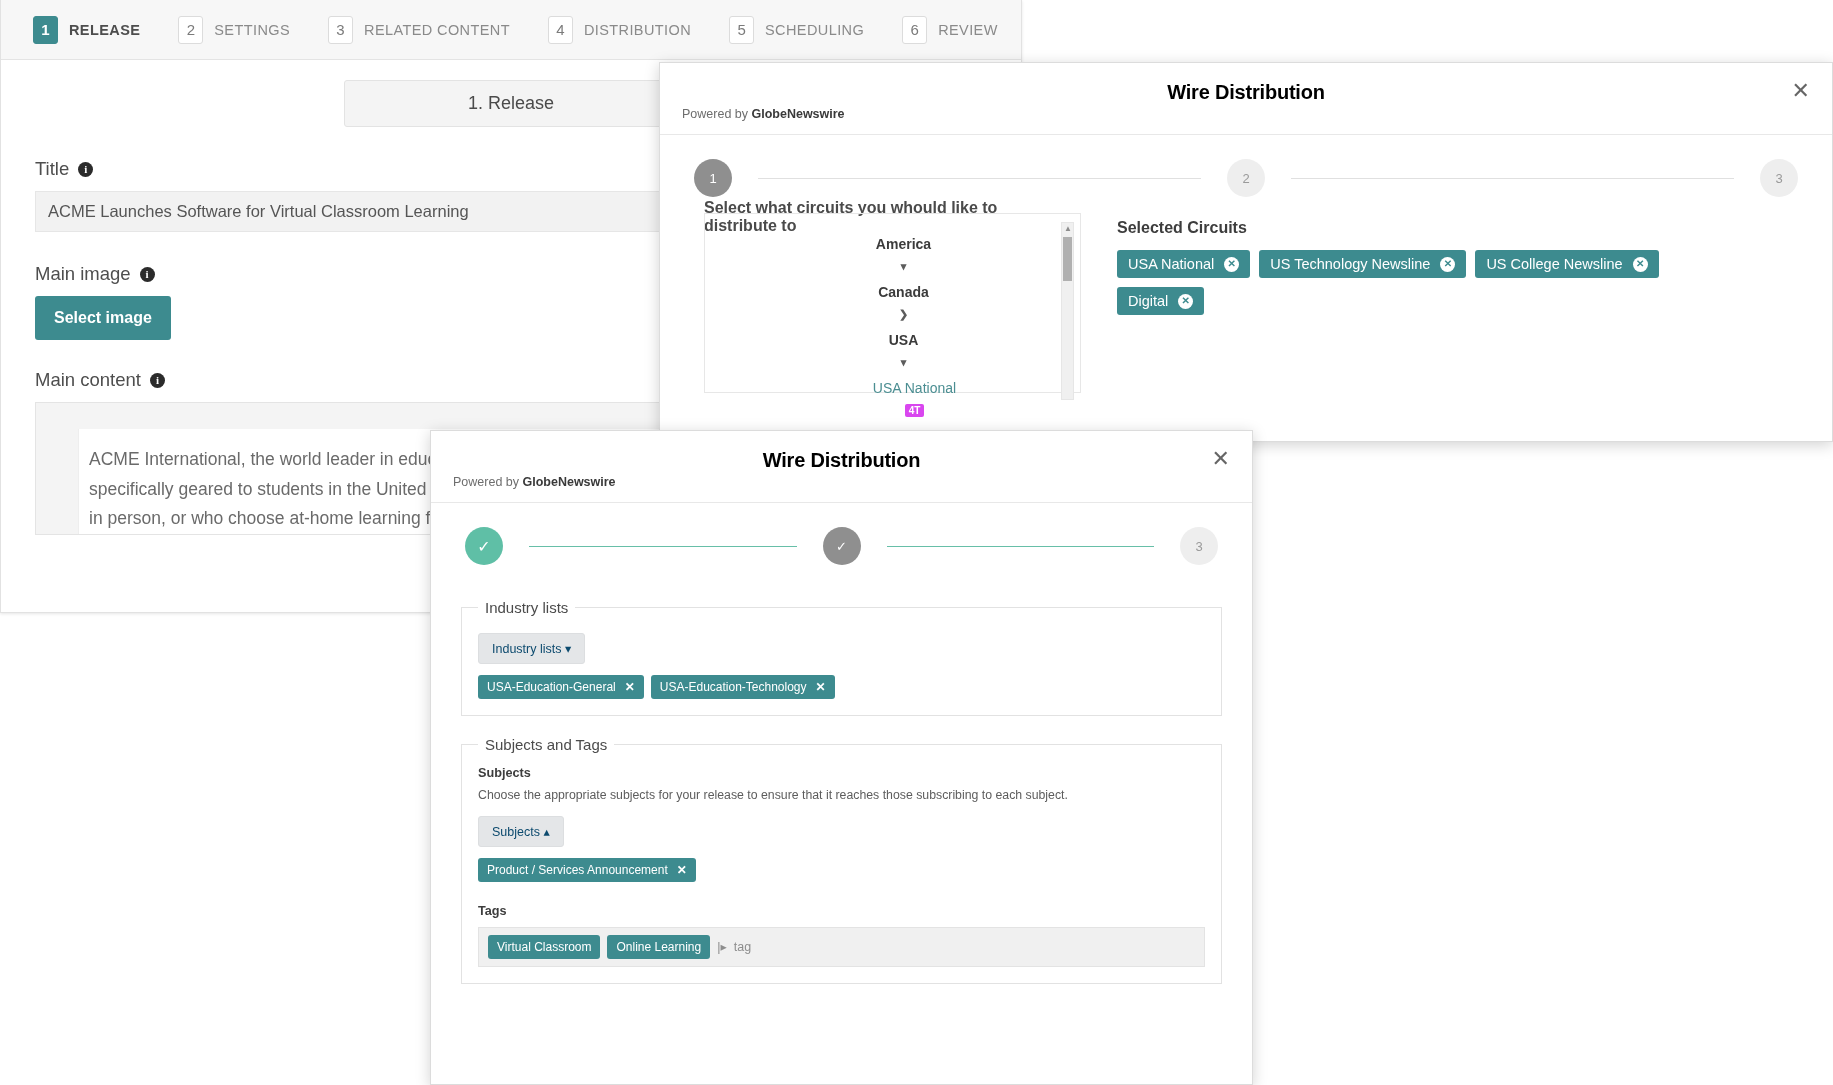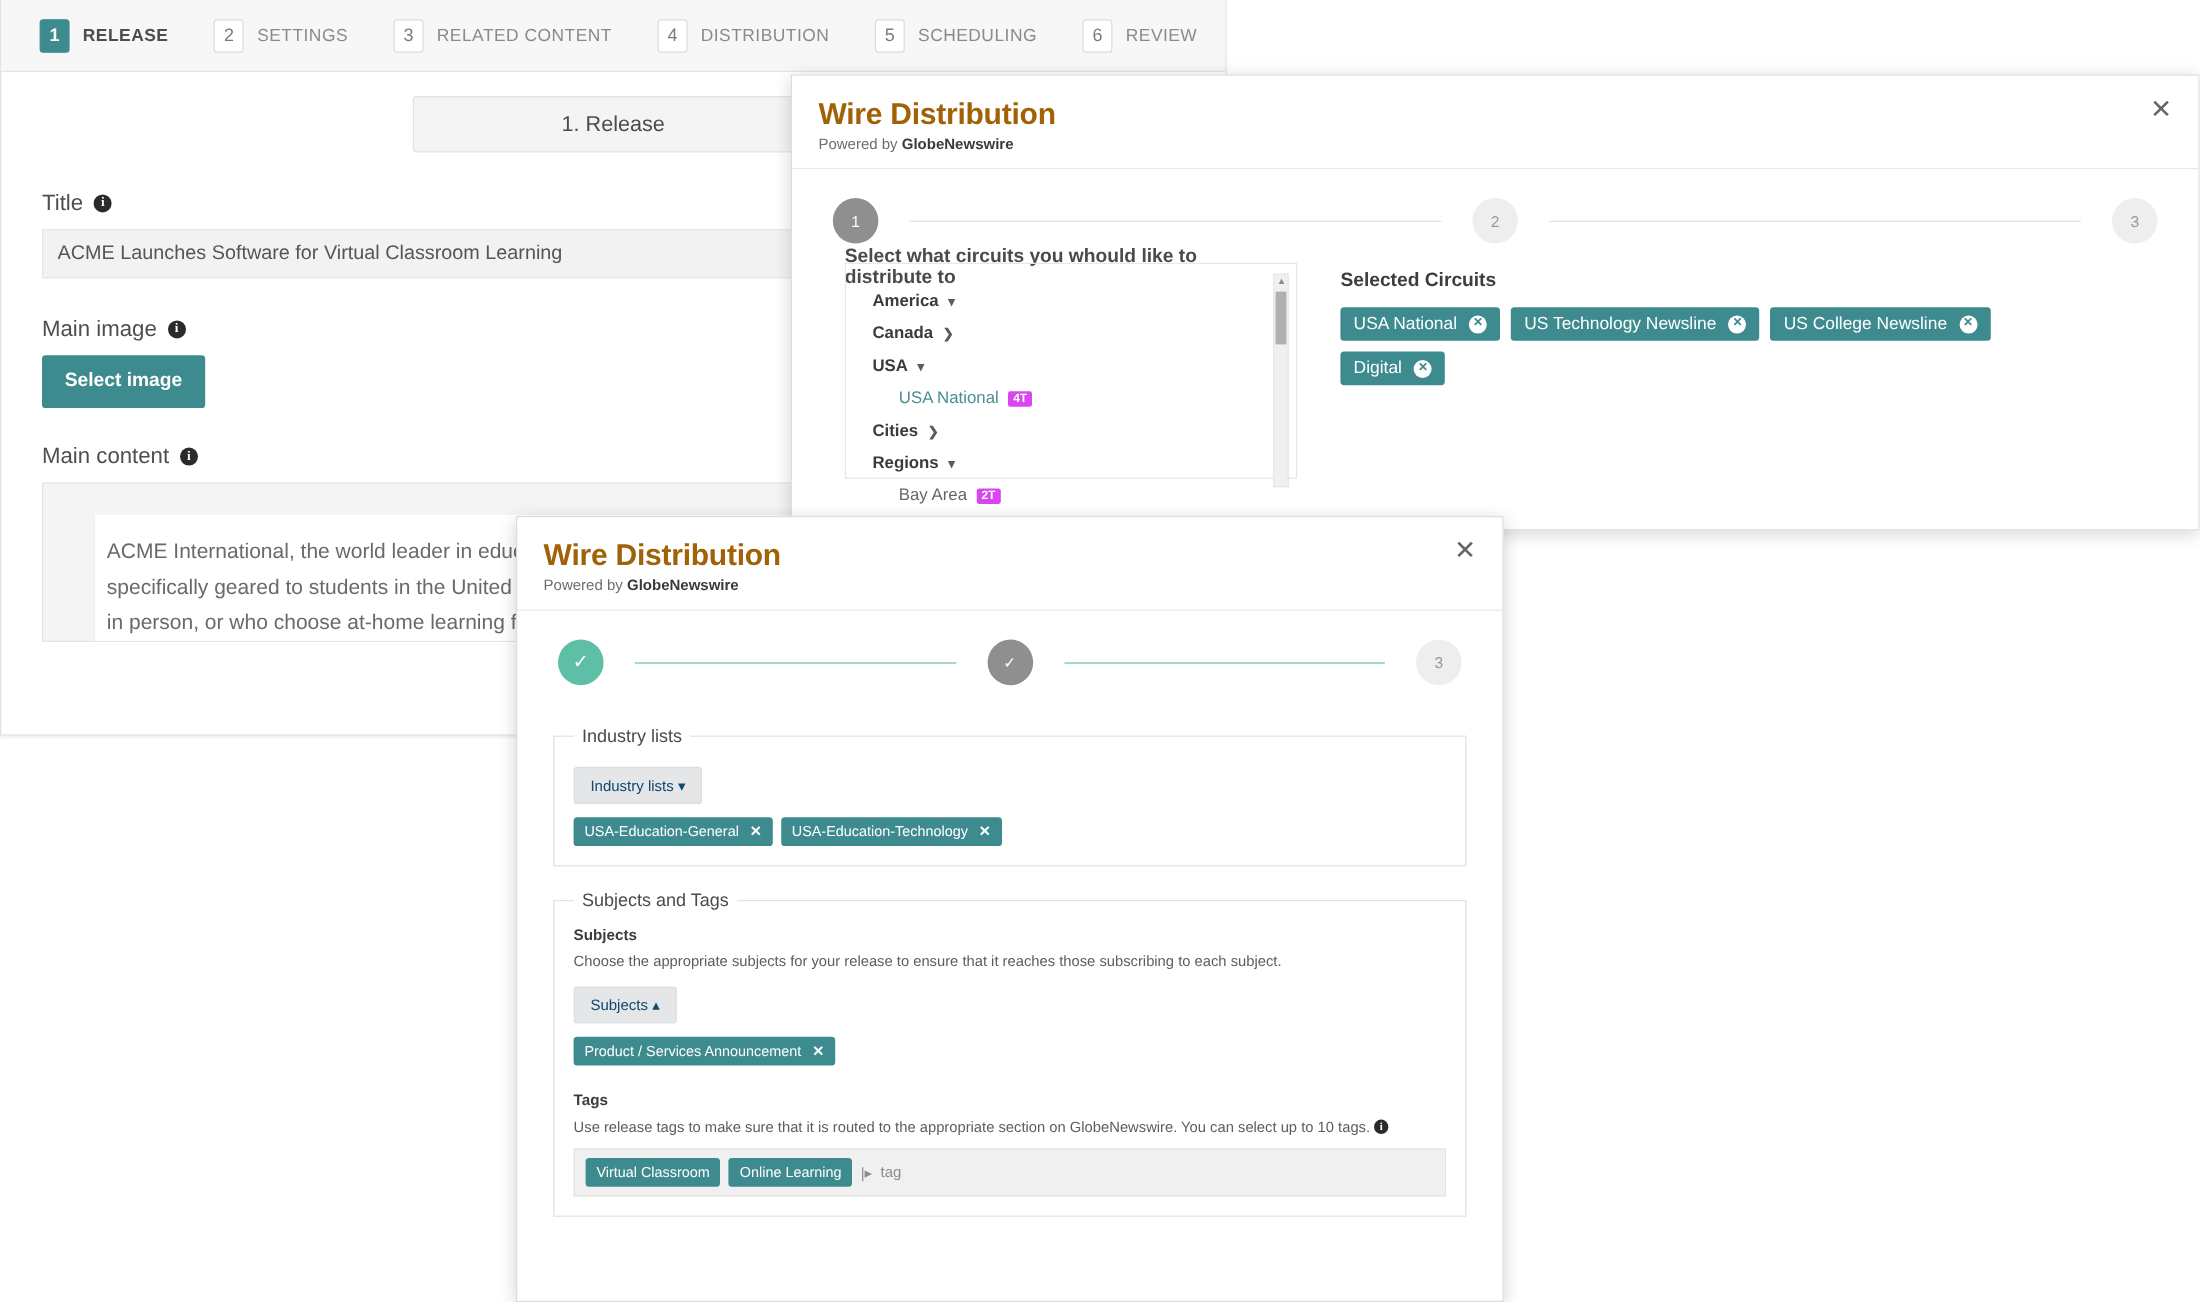--- a/index.html
+++ b/index.html
@@ -126,24 +126,25 @@
     background: #ffffff;
     border: 1px solid #dcdcdc;
     box-shadow: 0 3px 14px rgba(0,0,0,0.18);
   }
   .modal-head {
     position: relative;
     padding: 18px 22px 13px 22px;
     border-bottom: 1px solid #e8e8e8;
   }
   .modal-title {
-    font-size: 25px;
+    font-size: 20px;
     font-weight: bold;
-    color: #a16207;
+    color: #000000;
     letter-spacing: -.2px;
+    text-align: center;
   }
   .modal-sub { font-size: 12.5px; color: #6d6d6d; margin-top: 3px; }
   .modal-sub b { color: #3a3a3a; }
   .modal-close {
     position: absolute; right: 16px; top: 16px;
     font-size: 22px; line-height: 1;
     color: #666; cursor: pointer;
     background: none; border: none;
     font-family: "Liberation Sans", sans-serif;
   }
@@ -169,21 +170,21 @@
     position: absolute; top: -14px; left: 44px;
     background: #fff; padding: 0 7px 0 0;
   }
   #circuits-fieldset {
     border: 1px solid #e7e7e7;
     border-right: none;
     height: 100%;
     padding: 22px 0 0 22px;
     position: relative;
   }
-  .tree-row { display: flex; align-items: flex-end; gap: 8px; margin-bottom: 11px; font-size: 14px; }
+  .tree-row { display: flex; align-items: center; gap: 8px; margin-bottom: 11px; font-size: 14px; flex-direction: column; }
   .tree-row.lvl0 { font-weight: bold; color: #3b3b3b; }
   .tree-row.lvl1 { padding-left: 22px; }
   .tree-row .name.link { color: #4b8e92; }
   .tree-row .name.plain { color: #666; }
   .chev { font-size: 11px; color: #5c5c5c; }
   .tok-badge {
     background: #d946ef; color: #fff;
     font-size: 10px; font-weight: bold;
     border-radius: 2px; padding: 1px 4px;
   }
@@ -462,24 +463,20 @@
         <span>▴</span>
       </button>
       <div style="margin-top:11px; display:flex; gap:7px; flex-wrap:wrap;">
         <span class="chip-sm">
           <span>Product / Services Announcement</span>
           <span class="x">✕</span>
         </span>
       </div>
 
       <div class="sub-h" style="margin-top:22px;">Tags</div>
-      <p class="desc">
-        <span>Use release tags to make sure that it is routed to the appropriate section on GlobeNewswire. You can select up to 10 tags.</span>
-        <span class="info-dot">i</span>
-      </p>
       <div class="tag-input-row">
         <span class="chip-sm">
           <span>Virtual Classroom</span>
         </span>
         <span class="chip-sm">
           <span>Online Learning</span>
         </span>
         <span class="tag-caret">|▸</span>
         <span class="tag-ph">tag</span>
       </div>

